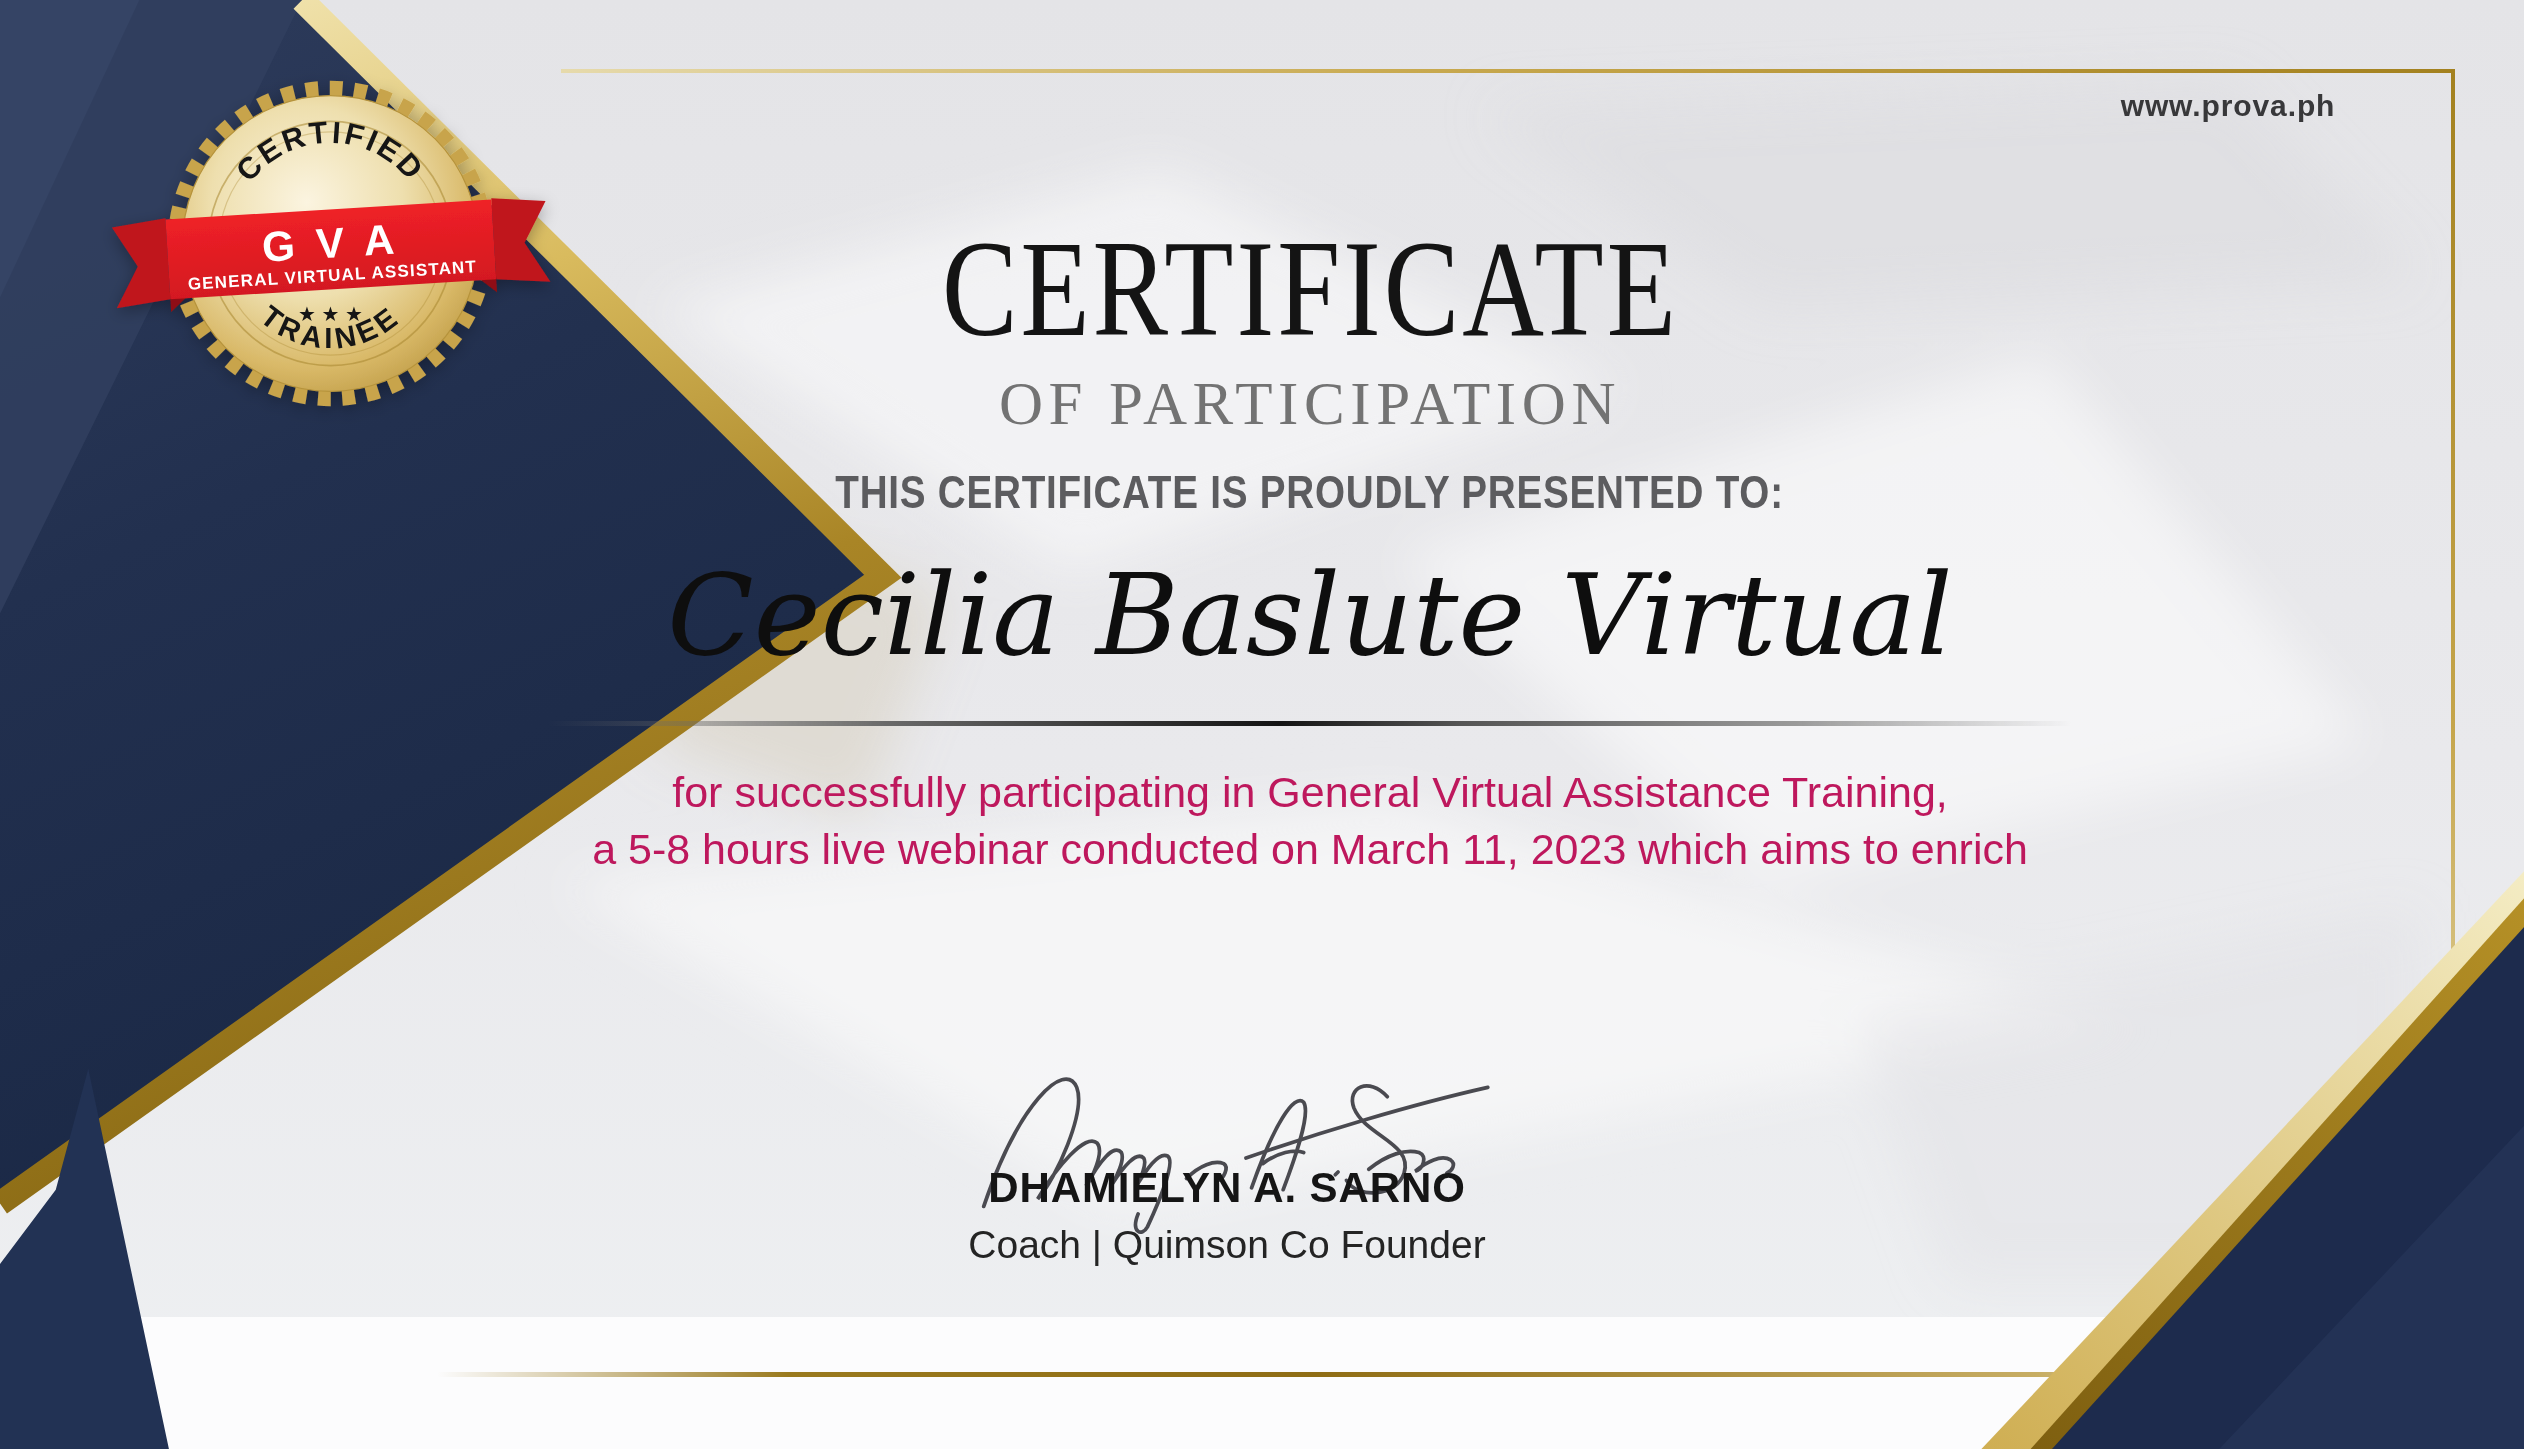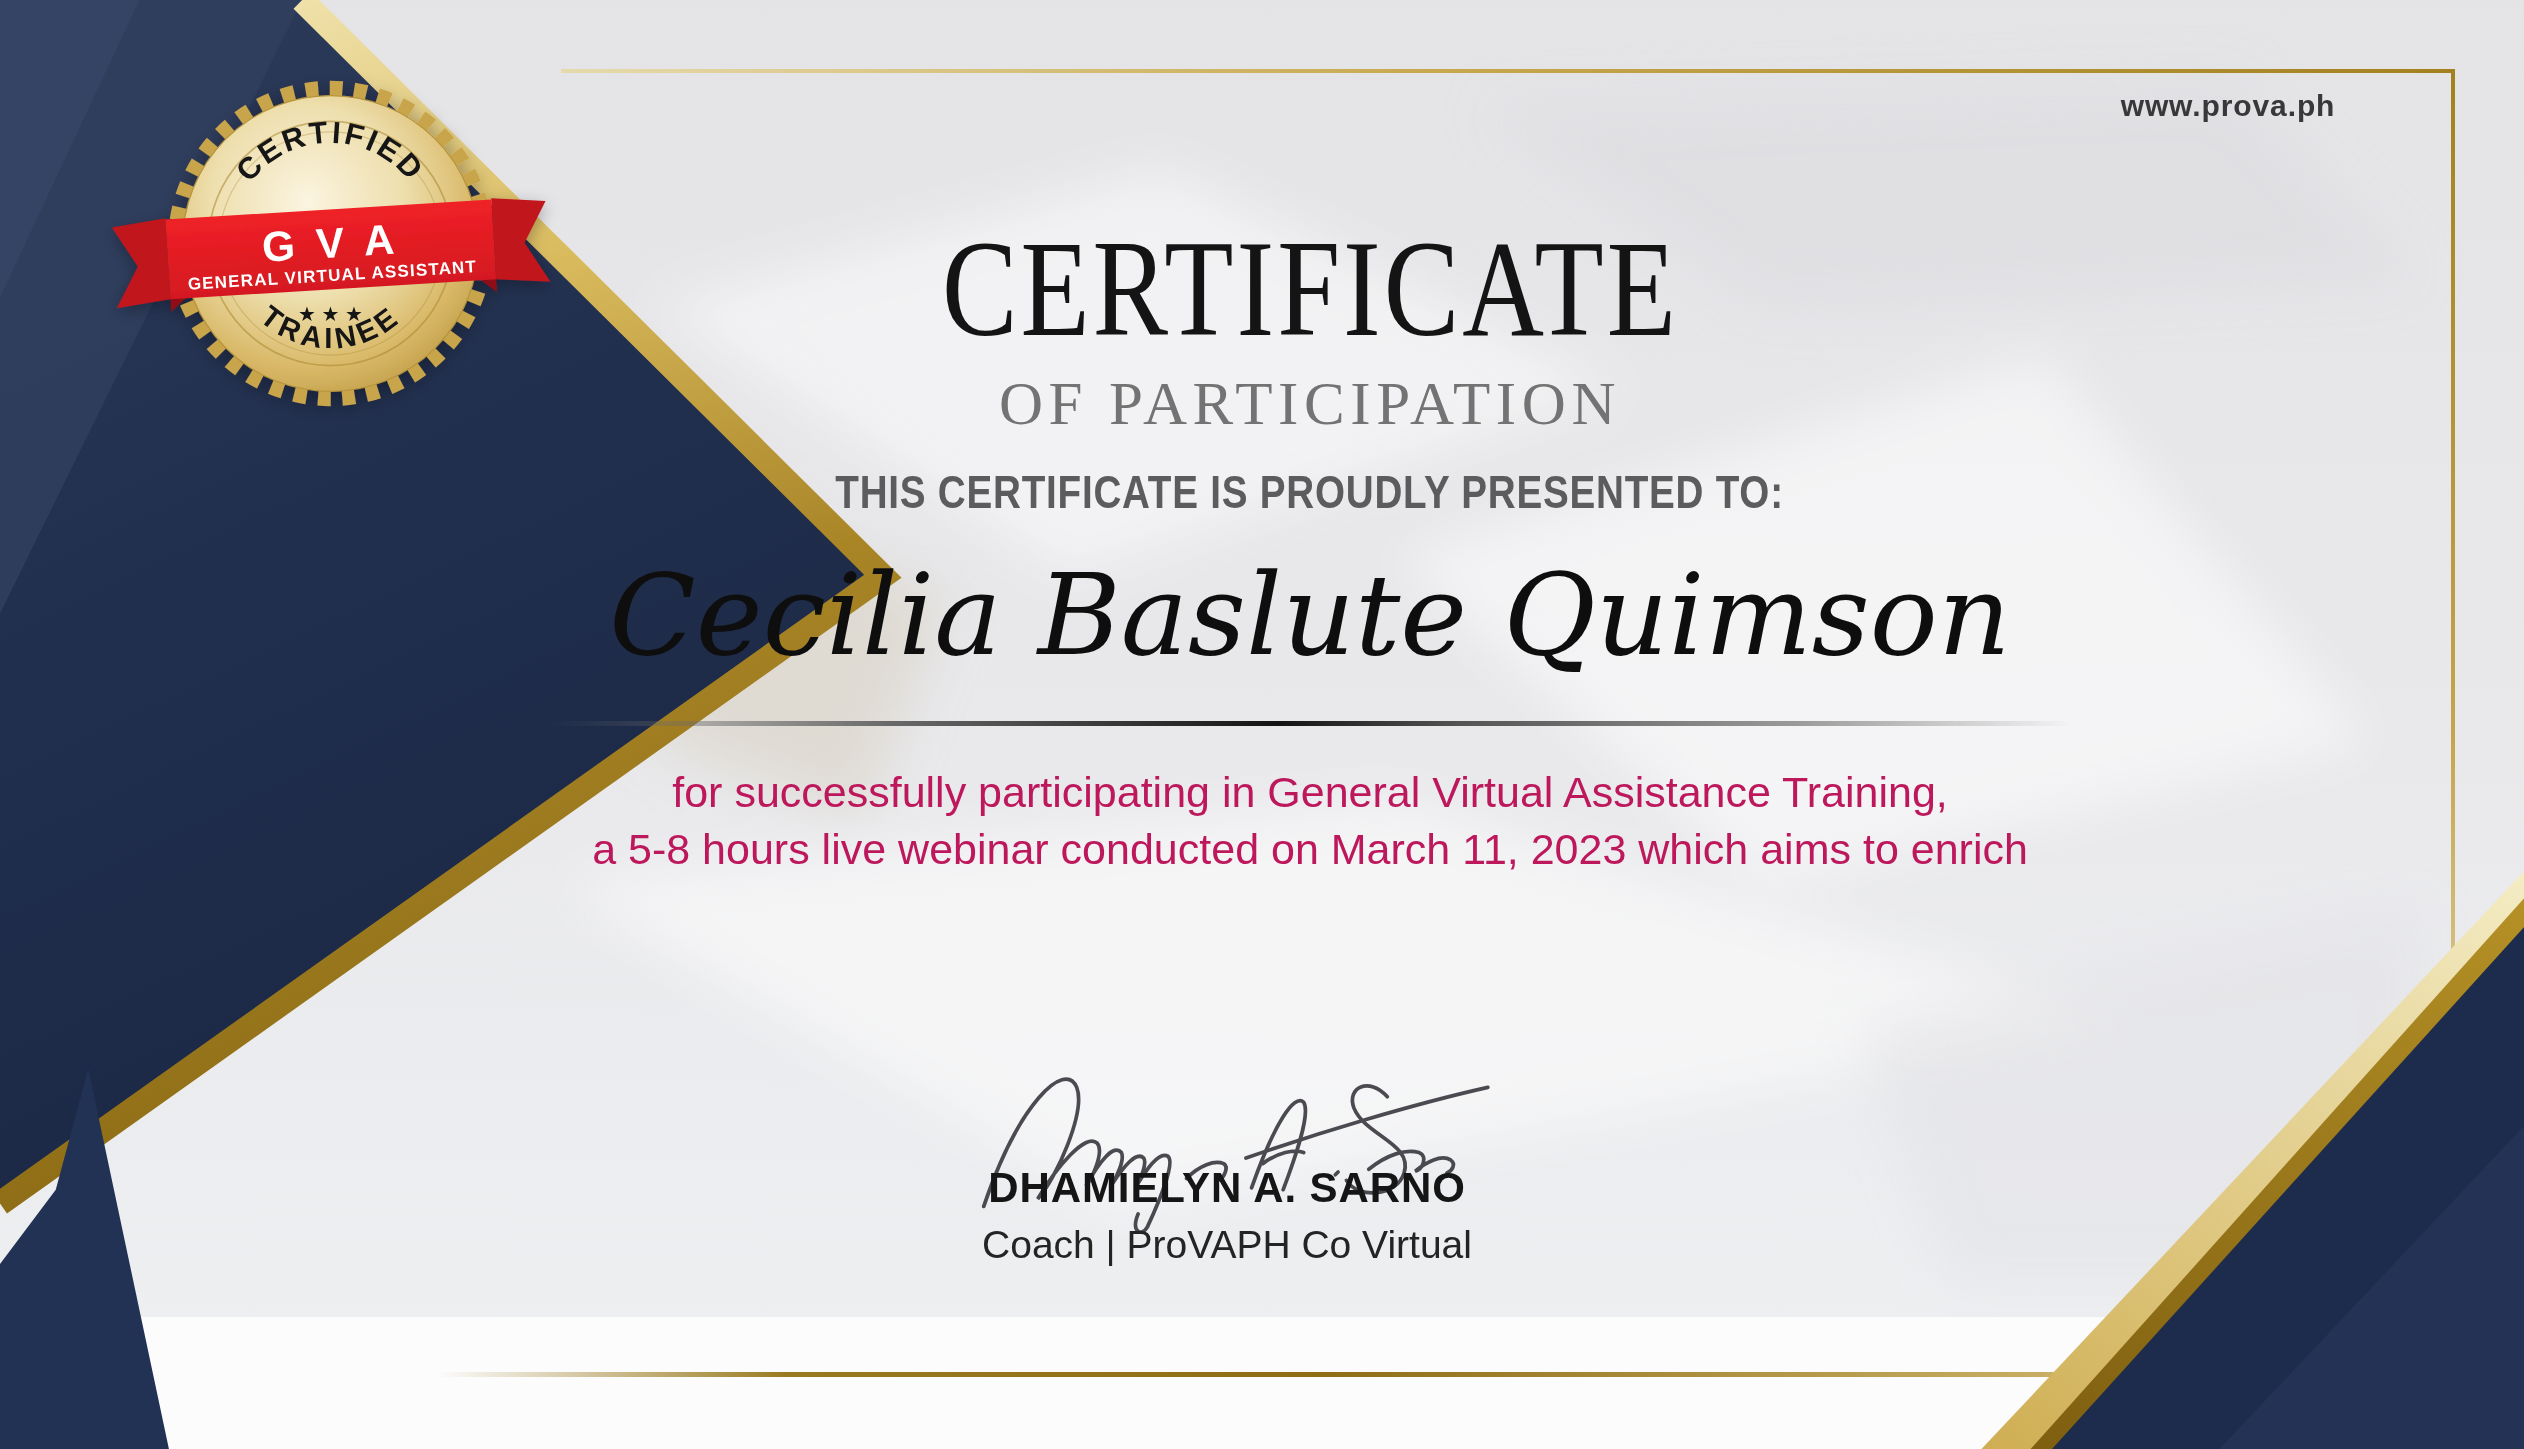--- a/index.html
+++ b/index.html
@@ -164,40 +164,40 @@
 </svg>
 
 <div class="abs" id="content">
   <div id="cert-title">
     <span>CERTIFICATE</span>
   </div>
   <div id="cert-subtitle">OF PARTICIPATION</div>
   <div id="presented">
     <span>THIS CERTIFICATE IS PROUDLY PRESENTED TO:</span>
   </div>
-  <div id="recipient">Cecilia Baslute Quimson</div>
+  <div id="recipient">Cecilia Baslute Virtual</div>
   <div id="name-rule"></div>
   <div id="body-text">
     <div>for successfully participating in General Virtual Assistance Training,</div>
     <div>a 5-8 hours live webinar conducted on March 11, 2023  which aims to enrich</div>
   </div>
 </div>
 
 <div class="abs" id="sig-block">
   <svg class="abs" style="left:28px;top:0;" width="558" height="200" viewBox="0 0 600 215">
     <g fill="none" stroke="#33333a" stroke-width="4" stroke-linecap="round" opacity=".88">
       <path d="M18,180 C55,70 105,22 118,52 C128,78 96,150 76,172 C96,138 128,100 140,112 C148,122 134,150 128,158 C142,132 158,112 166,122 C170,130 160,150 156,156 C168,138 182,120 190,128 C194,134 186,152 182,158 C192,142 206,120 216,126 C224,132 208,172 194,202 C188,213 176,208 184,188"></path>
       <path d="M236,150 C250,136 266,130 276,134 C282,138 276,150 270,152"></path>
       <path d="M306,160 C330,92 352,58 362,68 C370,80 352,130 340,162 M318,134 C334,122 352,118 362,122"></path>
       <path d="M396,146 L399,143"></path>
       <path d="M452,62 C432,40 408,52 416,74 C428,104 480,112 470,144 C462,170 420,172 408,152"></path>
       <path d="M300,128 C380,100 480,70 560,52"></path>
       <path d="M432,140 C452,124 472,118 486,122 C496,126 490,140 482,142 C494,132 510,124 520,130 C526,134 522,142 516,144"></path>
     </g>
   </svg>
   <div id="sig-name">DHAMIELYN A. SARNO</div>
-  <div id="sig-title">Coach | ProVAPH Co Virtual</div>
+  <div id="sig-title">Coach | Quimson Co Founder</div>
 </div>
 
 <div class="abs" id="logo">
   <div id="logo-site">www.prova.ph</div>
 </div>
 
 
 </body></html>

